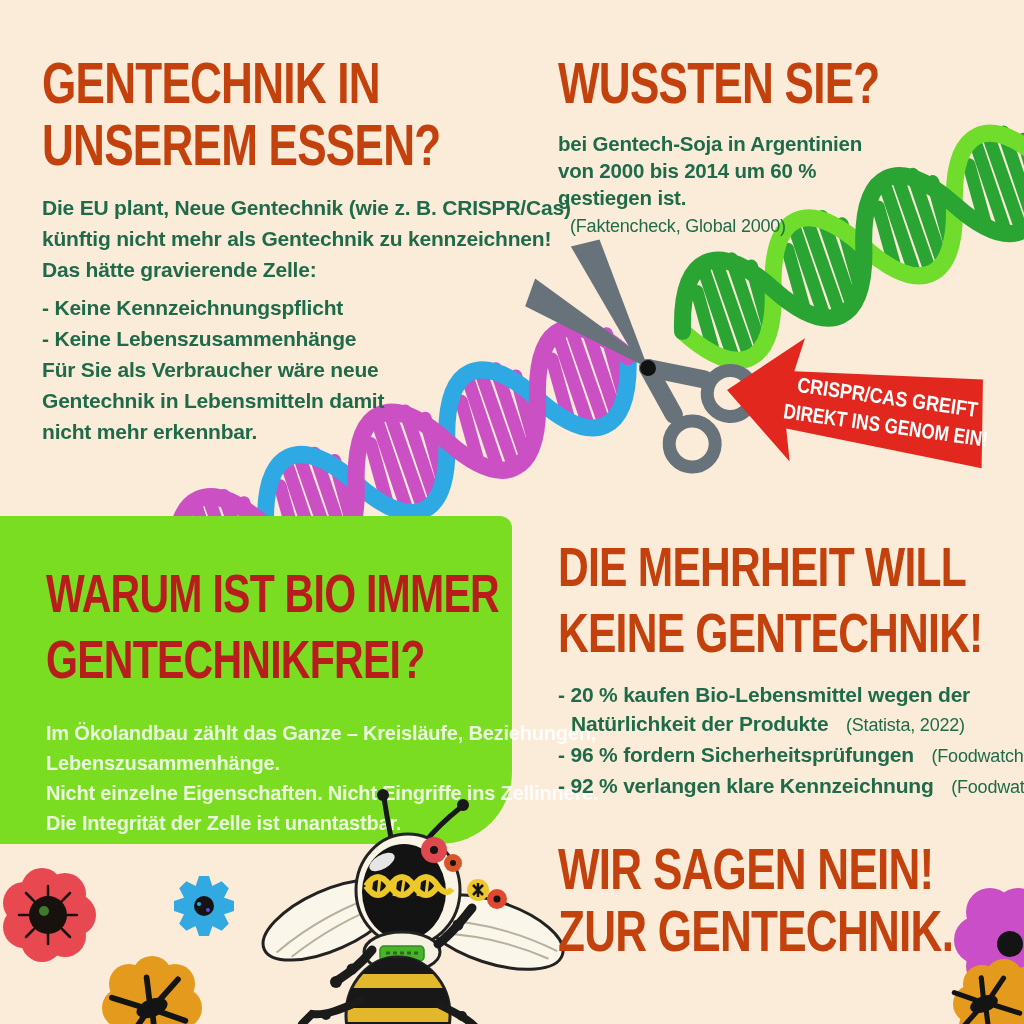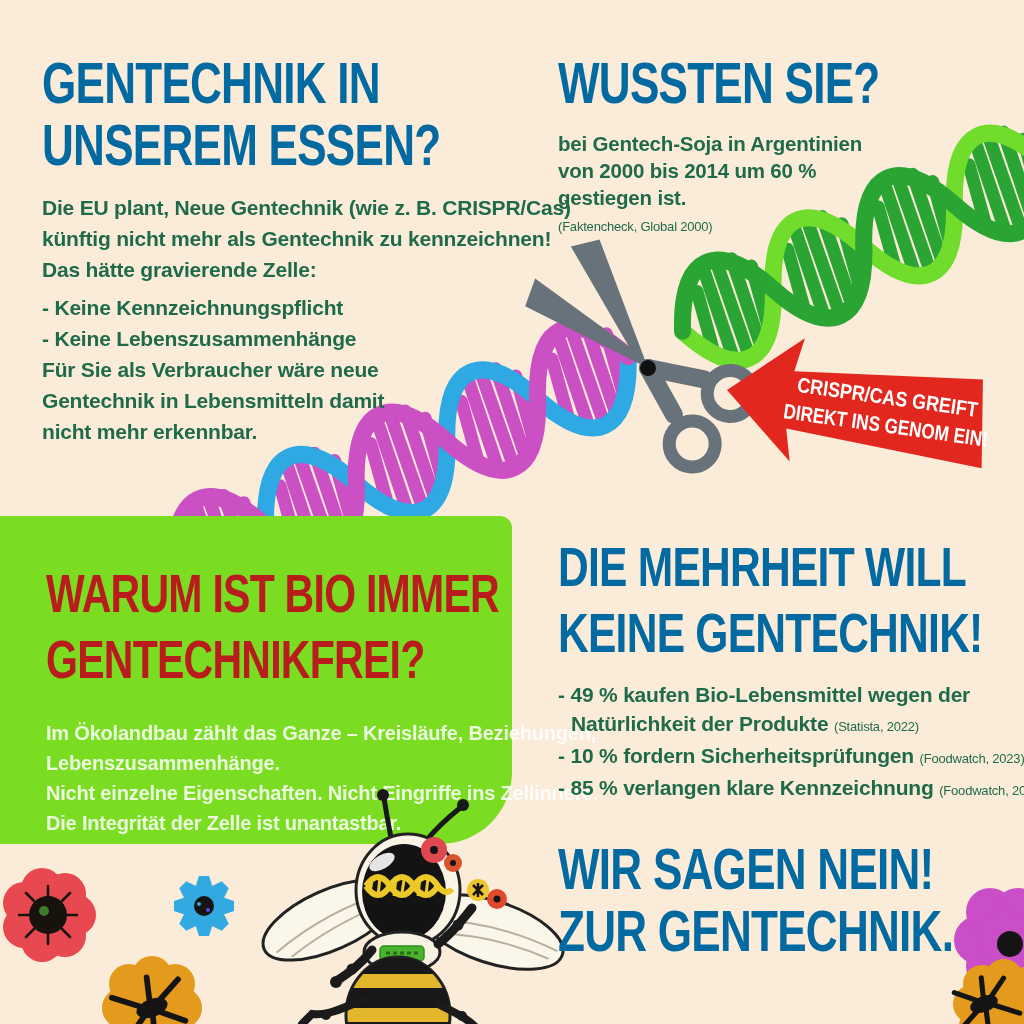--- a/index.html
+++ b/index.html
@@ -6,25 +6,25 @@
   .poster{
     position:relative;width:1024px;height:1024px;overflow:hidden;
     background:#fbecda;
     font-family:"Liberation Sans","DejaVu Sans",sans-serif;
   }
   svg.layer{position:absolute;left:0;top:0;}
   #art-back{z-index:1;}
   #art-front{z-index:3;}
   .sec{position:absolute;z-index:4;}
   
-  .h-big{font-weight:bold;color:#0369a1;font-size:58px;line-height:62px;letter-spacing:-1px;}
+  .h-big{font-weight:bold;color:#c2410c;font-size:58px;line-height:62px;letter-spacing:-1px;}
   .h-big .cond{display:inline-block;transform:scaleX(0.76);transform-origin:0 60%;white-space:nowrap;}
   .body-text{color:#1f6b49;font-size:21px;line-height:31px;font-weight:bold;letter-spacing:-0.2px;}
   .body-text div{white-space:nowrap;}
-  .src{font-size:13px;font-weight:normal;color:#1f6b49;}
+  .src{font-size:18px;font-weight:normal;color:#1f6b49;margin-left:12px;}
   
   #sec-gentechnik{left:42px;top:52px;width:500px;}
   #sec-gentechnik .intro{margin-top:16px;}
   #sec-gentechnik .bullets{margin-top:7px;}
   #sec-gentechnik .outro{}
   
   #sec-wussten{left:558px;top:52px;width:440px;}
   #sec-wussten .bt{margin-top:16px;font-size:20.5px;line-height:27px;}
   #sec-wussten .src{display:block;margin-top:2px;}
   
@@ -294,28 +294,28 @@
     </div>
   </section>
 
   <section class="sec" id="sec-mehrheit">
     <div class="h-big">
       <span class="cond">DIE MEHRHEIT WILL</span><br>
       <span class="cond">KEINE GENTECHNIK!</span>
     </div>
     <div class="body-text stats">
       <div class="stat">
-        <div>- 49 % kaufen Bio-Lebensmittel wegen der</div>
+        <div>- 20 % kaufen Bio-Lebensmittel wegen der</div>
         <div class="indent"><span>Natürlichkeit der Produkte </span><span class="src">(Statista, 2022)</span></div>
       </div>
       <div class="stat">
-        <div><span>- 10 % fordern Sicherheitsprüfungen </span><span class="src">(Foodwatch, 2023)</span></div>
+        <div><span>- 96 % fordern Sicherheitsprüfungen </span><span class="src">(Foodwatch, 2023)</span></div>
       </div>
       <div class="stat">
-        <div><span>- 85 % verlangen klare Kennzeichnung </span><span class="src">(Foodwatch, 2023)</span></div>
+        <div><span>- 92 % verlangen klare Kennzeichnung </span><span class="src">(Foodwatch, 2023)</span></div>
       </div>
     </div>
   </section>
 
   <section class="sec" id="sec-nein">
     <div class="h-big">
       <span class="cond">WIR SAGEN NEIN!</span><br>
       <span class="cond">ZUR GENTECHNIK.</span>
     </div>
   </section>

